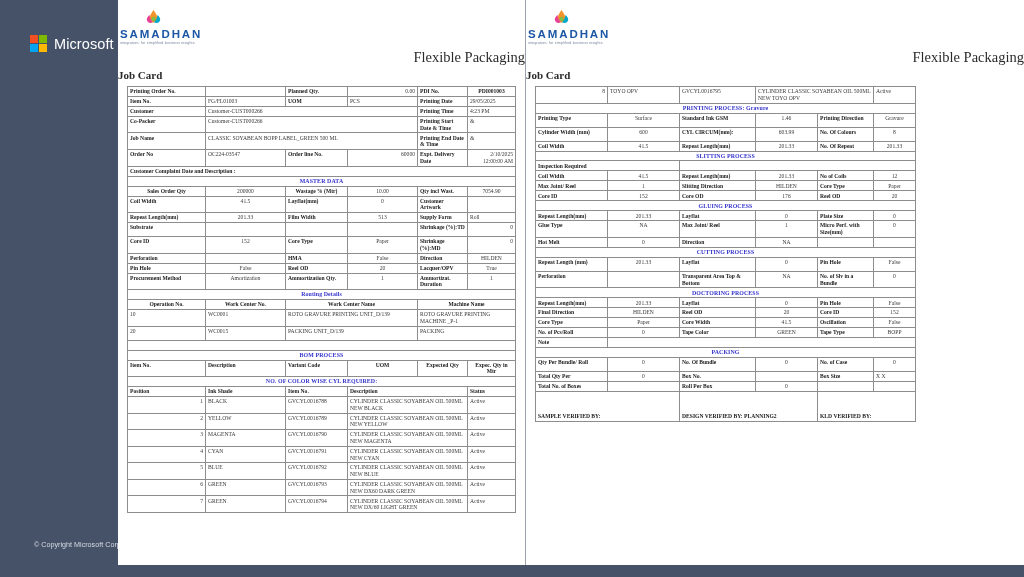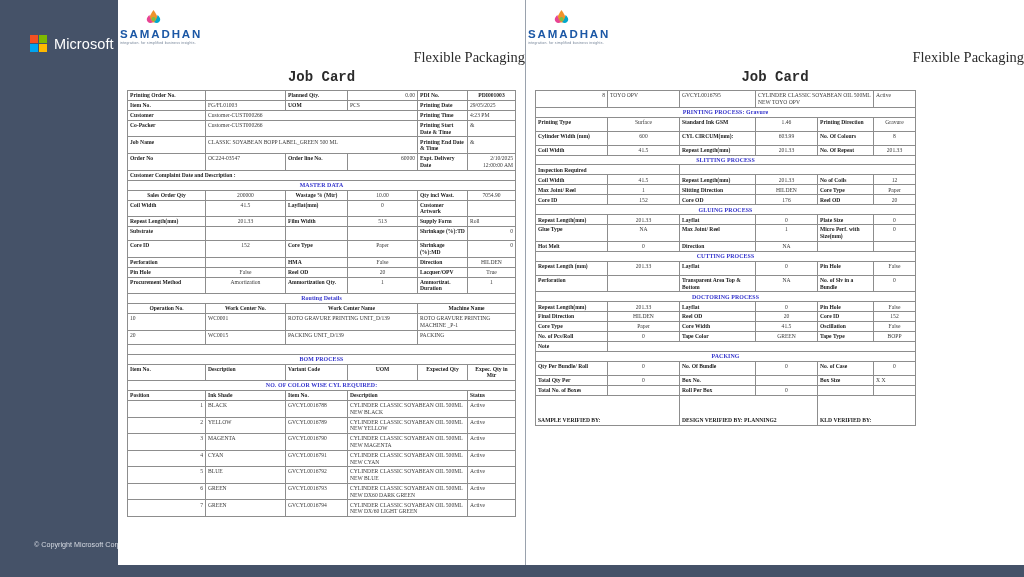--- a/index.html
+++ b/index.html
@@ -64,22 +64,22 @@
   .sam-tag {
     font-family: "Liberation Sans", sans-serif;
     font-size: 3.4px; letter-spacing: .25px; color: #6d7d92; margin-top: 1px;
   }
 
   .doc-title {
     text-align: right; font-size: 14.5px; color: #2b2b2b;
     font-family: "Liberation Serif", serif; margin-top: 4px;
   }
   .doc-sub {
-    text-align: center; font-size: 14px; font-weight: bold; color: #2b2b2b;
-    font-family: Liberation Mono, monospace; margin-top: 3px; margin-bottom: 5px;
+    font-size: 11px; font-weight: bold; color: #2b2b2b;
+    font-family: Liberation Serif, serif; margin-top: 3px; margin-bottom: 5px;
   }
 
   table.jc {
     border-collapse: collapse; table-layout: fixed;
     font-family: "Liberation Serif", "DejaVu Serif", serif;
     font-size: 5.6px; color: #1a1a1a;
   }
   table.jc td {
     border: 0.7px solid #8d8d8d;
     padding: 1.2px 2px;

